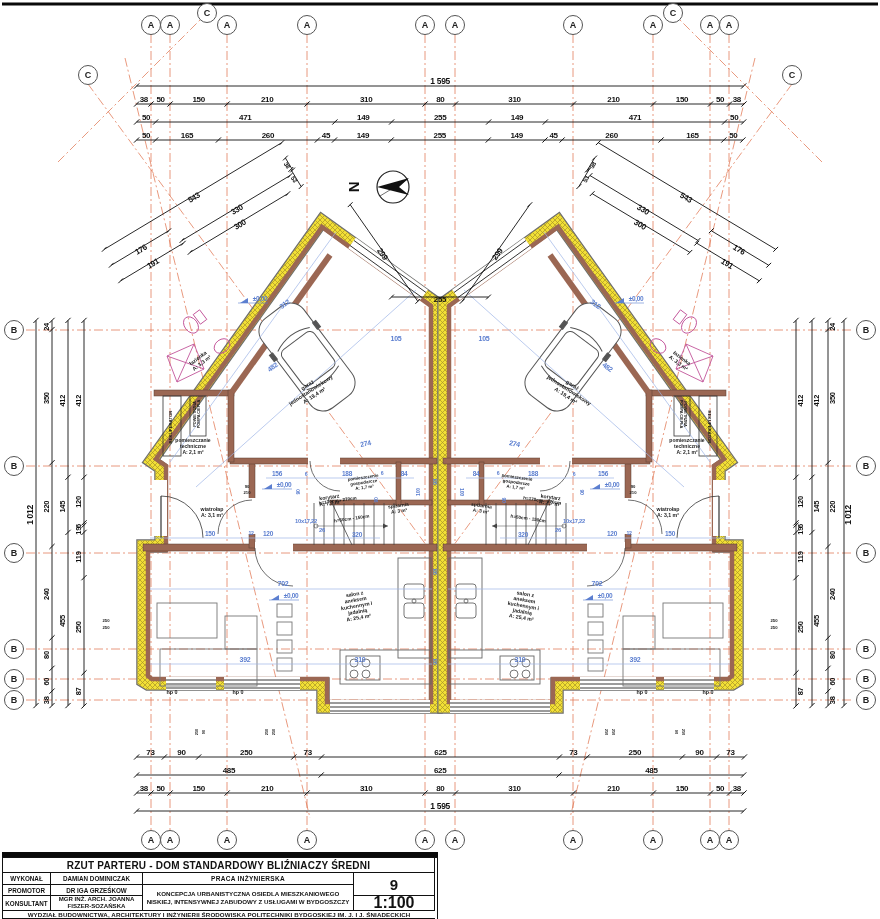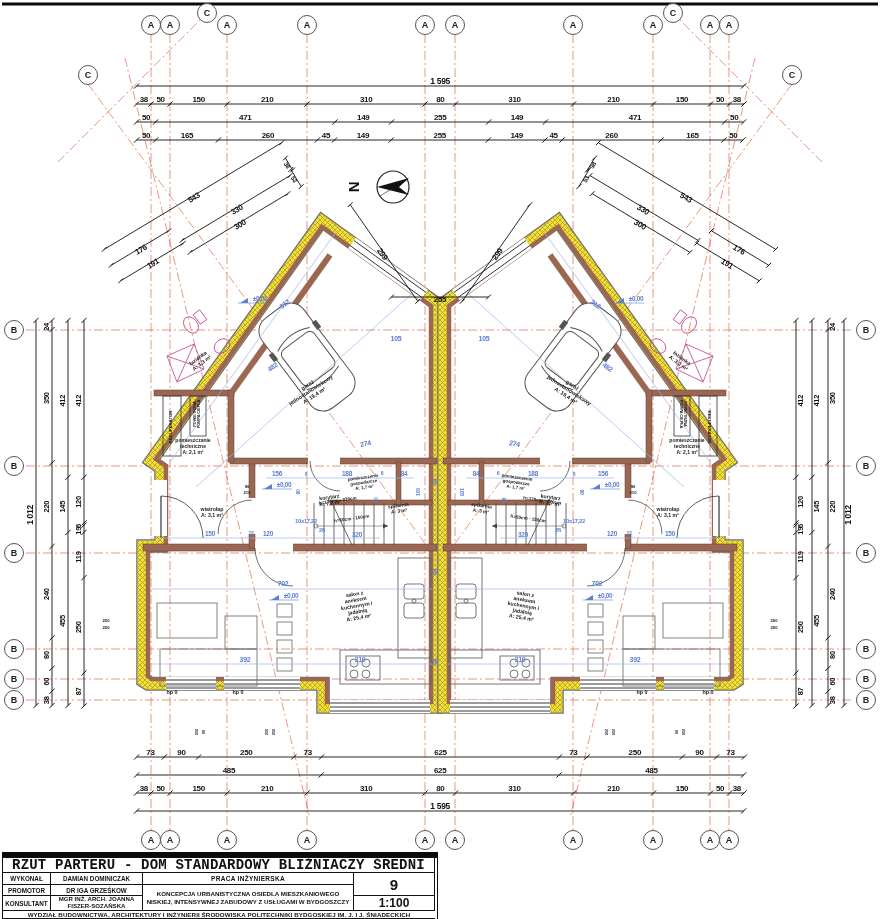--- a/index.html
+++ b/index.html
@@ -10,31 +10,31 @@
   .bl{fill:#5c7fd0;font-weight:700;letter-spacing:-0.3px;}
   .rm{fill:#1b1b1b;font-weight:700;}
   .ax{fill:#222;font-weight:700;font-size:9px;}
   
   .tb-bar{position:absolute;left:2px;top:852px;width:436px;height:5px;background:#0a0a0a;}
   .tb{position:absolute;left:2px;top:857px;width:436px;border:1.5px solid #111;box-sizing:border-box;
       display:grid;grid-template-columns:48px 92px 211px 81px;grid-template-rows:15px 12px 11px 15px 8px;
       background:#fff;color:#111;}
   .tb div{box-sizing:border-box;display:flex;align-items:center;justify-content:center;text-align:center;
       border-right:1px solid #111;border-bottom:1px solid #111;font-weight:700;overflow:hidden;}
-  .tb .c-title{grid-column:1/5;grid-row:1;font-size:14px;letter-spacing:0.2px;font-family:Liberation Mono, monospace;}
+  .tb .c-title{grid-column:1/5;grid-row:1;font-size:10px;letter-spacing:0.2px;}
   .tb .c-l1{grid-column:1;grid-row:2;font-size:6.3px;}
   .tb .c-v1{grid-column:2;grid-row:2;font-size:6.3px;}
   .tb .c-praca{grid-column:3;grid-row:2;font-size:6.5px;letter-spacing:0.3px;}
   .tb .c-nine{grid-column:4;grid-row:2/4;font-size:15px;}
   .tb .c-l2{grid-column:1;grid-row:3;font-size:6.3px;}
   .tb .c-v2{grid-column:2;grid-row:3;font-size:6.3px;}
   .tb .c-konc{grid-column:3;grid-row:3/5;font-size:6.2px;line-height:1.2;padding:0 2px;}
   .tb .c-l3{grid-column:1;grid-row:4;font-size:6.3px;}
   .tb .c-v3{grid-column:2;grid-row:4;font-size:6.1px;line-height:1.1;}
-  .tb .c-scale{grid-column:4;grid-row:4;font-size:12px;text-align:right;}
+  .tb .c-scale{grid-column:4;grid-row:4;font-size:16px;text-align:right;}
   .tb .c-foot{grid-column:1/5;grid-row:5;font-size:6.2px;letter-spacing:0.1px;border-right:none;}
 </style>
 </head>
 <body>
 
 <div class="sheet">
   <svg id="plan" width="880" height="919" viewBox="0 0 880 919">
     <defs>
       <pattern id="ins" width="5" height="5" patternUnits="userSpaceOnUse">
         <path d="M0,5 L5,0 M0,0 L5,5" stroke="#a8922a" stroke-width="0.7" fill="none"></path>

